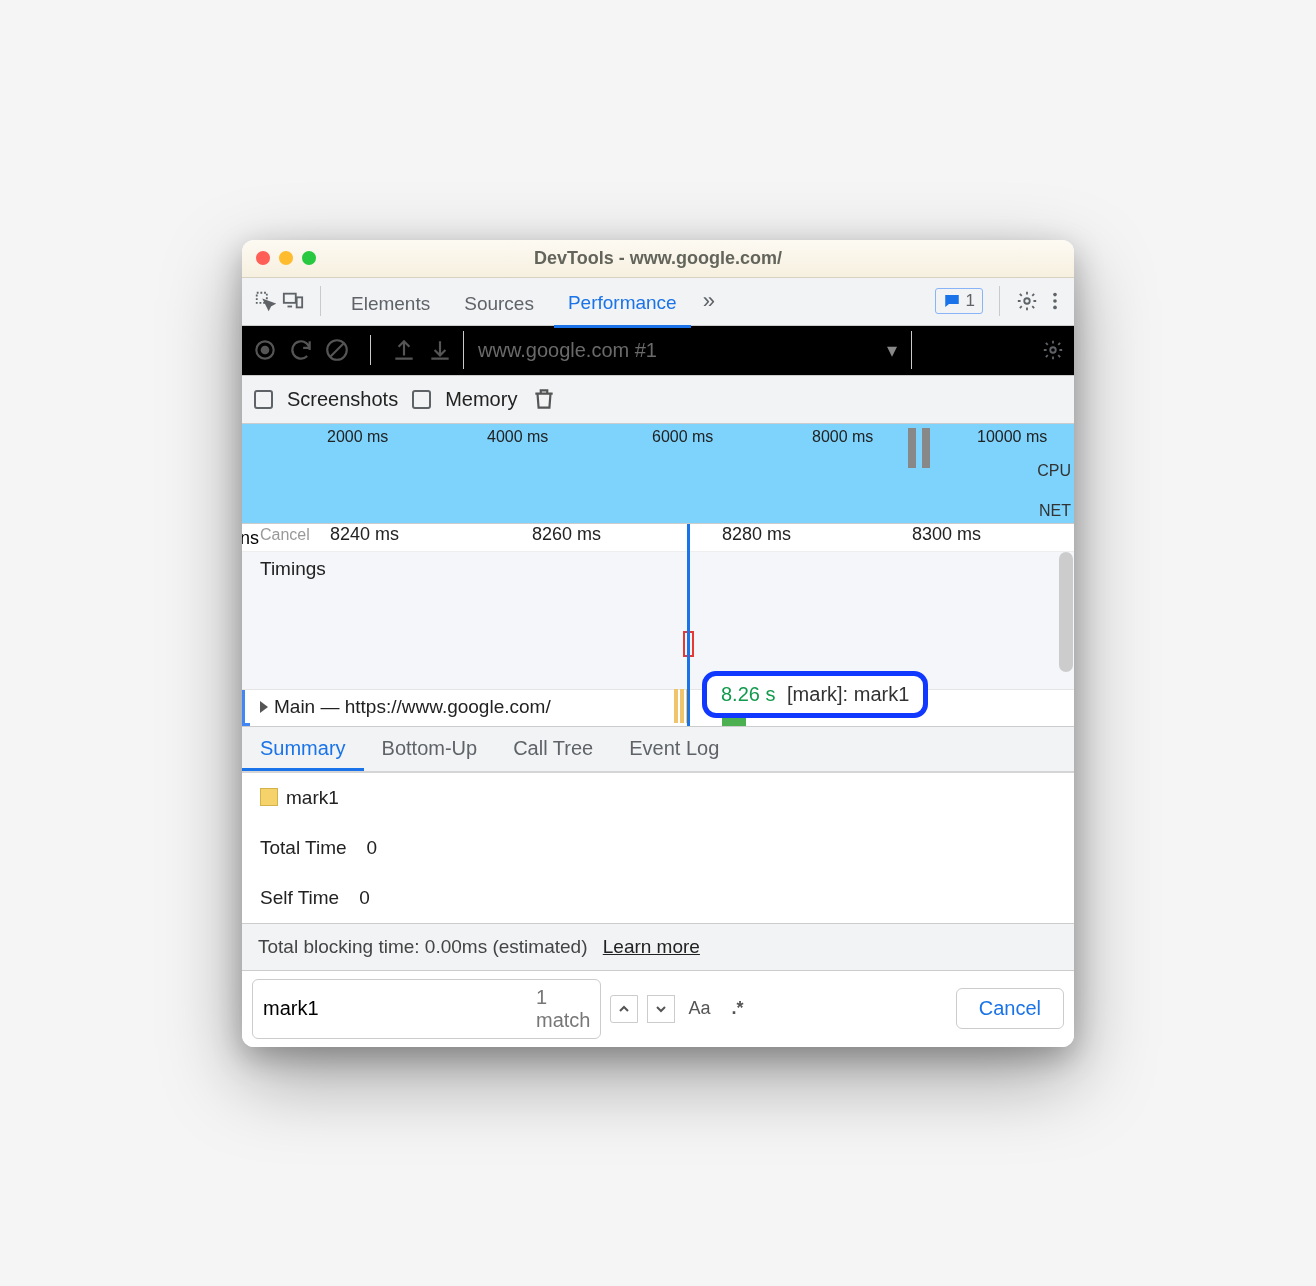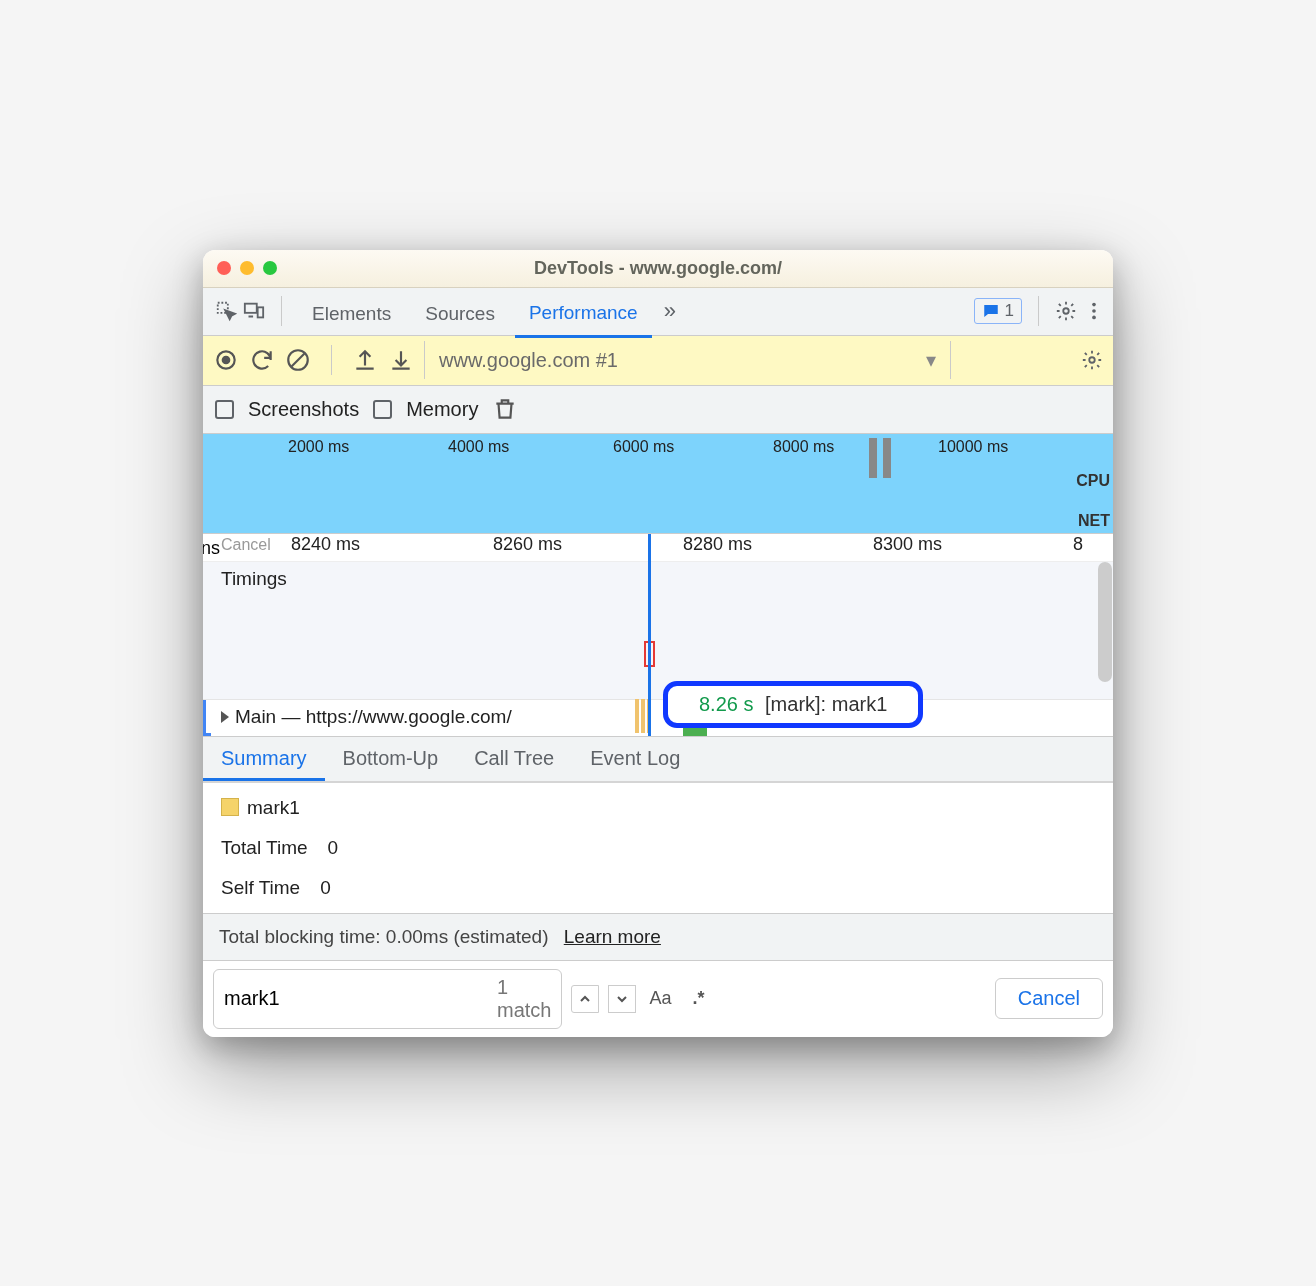--- a/index.html
+++ b/index.html
@@ -1,69 +1,69 @@
 <!DOCTYPE html>
 <html><head>
 <meta charset="utf-8">
 <style>
 *{box-sizing:border-box;margin:0;padding:0}
 body{font-family:-apple-system,BlinkMacSystemFont,"Segoe UI",Helvetica,Arial,sans-serif;background:#f5f5f5;display:flex;align-items:center;justify-content:center;min-height:100vh}
-.window{width:910px;background:#fff;border-radius:12px;box-shadow:0 30px 80px rgba(0,0,0,.35),0 10px 30px rgba(0,0,0,.25);overflow:hidden;position:relative}
+.window{width:832px;background:#fff;border-radius:12px;box-shadow:0 30px 80px rgba(0,0,0,.35),0 10px 30px rgba(0,0,0,.25);overflow:hidden;position:relative}
 .titlebar{height:38px;background:linear-gradient(#fdfaf3,#f6f0df);display:flex;align-items:center;position:relative;border-bottom:1px solid #d8d1bf}
 .traffic{display:flex;gap:9px;position:absolute;left:14px}
 .dot{width:14px;height:14px;border-radius:50%}
 .dot.r{background:#ff5f57}.dot.y{background:#febc2e}.dot.g{background:#28c840}
 .title{flex:1;text-align:center;color:#63655c;font-weight:600;font-size:18px}
 .tabbar{height:48px;border-bottom:1px solid #ccc;display:flex;align-items:center;padding:0 8px 0 12px;gap:6px;background:#f1f3f4}
 .ico{width:22px;height:22px;display:inline-flex;align-items:center;justify-content:center;color:#5f6368}
 .ico svg{width:100%;height:100%}
 .vsep{width:1px;height:30px;background:#cacaca;margin:0 10px}
 .tab{padding:11px 14px;color:#5f6368;font-size:19px;cursor:pointer;position:relative;top:3px}
 .tab.active{color:#1a73e8;border-bottom:3px solid #1a73e8}
 .more{font-size:22px;color:#5f6368;padding:0 6px}
 .msgbadge{display:flex;align-items:center;border:1px solid #8ab4f8;border-radius:3px;padding:2px 7px;gap:5px;color:#5f6368;font-size:17px}
 .msgbadge svg{width:18px;height:18px;fill:#1a73e8}
 .spacer{flex:1}
-.toolbar{height:50px;background:#fef9c3;display:flex;align-items:center;padding:0 10px;gap:10px;border-bottom:1px solid #ccc}
+.toolbar{height:50px;background:#000000;display:flex;align-items:center;padding:0 10px;gap:10px;border-bottom:1px solid #ccc}
 .tbtn{width:26px;height:26px;color:#555;display:inline-flex;align-items:center;justify-content:center}
 .recdrop{display:flex;align-items:center;flex:1;padding:0 14px;border-left:1px solid #cacaca;border-right:1px solid #cacaca;height:38px;color:#6a6a6a;font-size:20px}
 .dropcaret{margin-left:auto;color:#888}
 .optrow{height:48px;background:#f1f3f4;display:flex;align-items:center;padding:0 12px;gap:14px;border-bottom:1px solid #ccc;font-size:20px;color:#222}
 .cbox{width:19px;height:19px;border:2px solid #5f6368;border-radius:3px}
 .overview{position:relative;height:100px;background:#7dd3fc;border-bottom:1px solid #ccc}
 .ovticks{display:flex;position:absolute;top:4px;left:0;right:0;font-size:16px;color:#222}
 .ovt{position:absolute}
-.ovlbl{position:absolute;right:3px;font-weight:700;color:#333}
+.ovlbl{position:absolute;right:3px;font-weight:400;color:#333}
 .flame{position:relative;height:203px;border-bottom:1px solid #ccc}
 .ruler{position:absolute;left:0;right:0;top:0;height:28px;display:flex;font-size:18px;color:#222;border-bottom:1px solid #eee}
 .rframes{position:absolute;left:18px;top:2px;color:#999;font-size:16px}
 .rt{position:absolute}
 .track{position:absolute;left:0;right:0;display:flex;align-items:center;font-size:19px;color:#222}
 .track.timings{top:28px;height:137px;background:#f4f6fa}
 .track .lbl{position:absolute;left:18px;top:6px}
 .track.main{top:165px;height:36px;border-top:1px solid #e5e5e5}
 .track.main .lbl{left:18px;display:flex;align-items:center;gap:6px}
 .tri{width:0;height:0;border-top:6px solid transparent;border-bottom:6px solid transparent;border-left:8px solid #555}
 .vline{position:absolute;top:0;bottom:0;left:445px;width:3px;background:#1a73e8;z-index:2}
 .redbox{position:absolute;left:441px;top:107px;width:11px;height:26px;border:2px solid #e53935}
 .orbbars{position:absolute;left:432px;top:165px;display:flex;gap:2px}
 .orbbars span{width:4px;height:34px;background:#f0c36d;display:inline-block}
 .grbar{position:absolute;left:480px;top:192px;width:24px;height:10px;background:#4caf50}
-.markbubble{position:absolute;left:460px;top:147px;border:5px solid #1038ff;border-radius:14px;padding:7px 31px;background:#fff;font-size:20px;z-index:3}
+.markbubble{position:absolute;left:460px;top:147px;border:5px solid #1038ff;border-radius:14px;padding:7px 14px;background:#fff;font-size:20px;z-index:3}
 .markbubble .t{color:#129a4c;font-weight:500}
 .markbubble .d{color:#333;margin-left:6px}
 .scrolly{position:absolute;right:1px;top:28px;width:14px;height:120px;background:#ccc;border-radius:7px}
 .leftblue{position:absolute;left:0;top:28px;bottom:0;width:8px;border:3px solid #4285f4;border-right:none}
 .ns{position:absolute;left:-4px;top:4px;font-size:18px;background:#fff;padding:0 2px}
 .detailtabs{height:46px;background:#f1f3f4;display:flex;border-bottom:2px solid #d5d5d5;font-size:20px}
 .dtab{padding:10px 18px;color:#5f6368;cursor:pointer}
 .dtab.active{color:#1a73e8;border-bottom:3px solid #1a73e8}
 .summary{padding:14px 18px;background:#fff;font-size:19px;color:#222}
 .summary .sw{display:inline-block;width:18px;height:18px;background:#f5d36a;border:1px solid #d4b24b;vertical-align:-2px;margin-right:8px}
-.summary .row{margin-top:18px;display:flex;gap:20px}
+.summary .row{margin-top:28px;display:flex;gap:20px}
 .footer{background:#f1f3f4;padding:12px 16px;font-size:19px;color:#444;border-top:1px solid #ccc}
 .footer a{color:#222;text-decoration:underline;margin-left:10px}
 .searchbar{display:flex;align-items:center;padding:8px 10px;gap:10px;border-top:1px solid #ccc;background:#fff}
 .searchbox{flex:1;display:flex;align-items:center;border:1px solid #ccc;border-radius:6px;padding:6px 10px;font-size:20px}
 .searchbox input{border:none;flex:1;font-size:20px;outline:none}
 .match{color:#777;margin-left:8px}
 .sbtn{width:28px;height:28px;display:inline-flex;align-items:center;justify-content:center;color:#555;font-size:18px}
 .sbtn.chev{border:1px solid #ccc;margin-left:-1px}
 .sbtn.chev:first-of-type{border-radius:3px 0 0 3px}
 .cancel{border:1px solid #ccc;border-radius:6px;padding:8px 22px;color:#1a73e8;font-size:20px;background:#fff}

